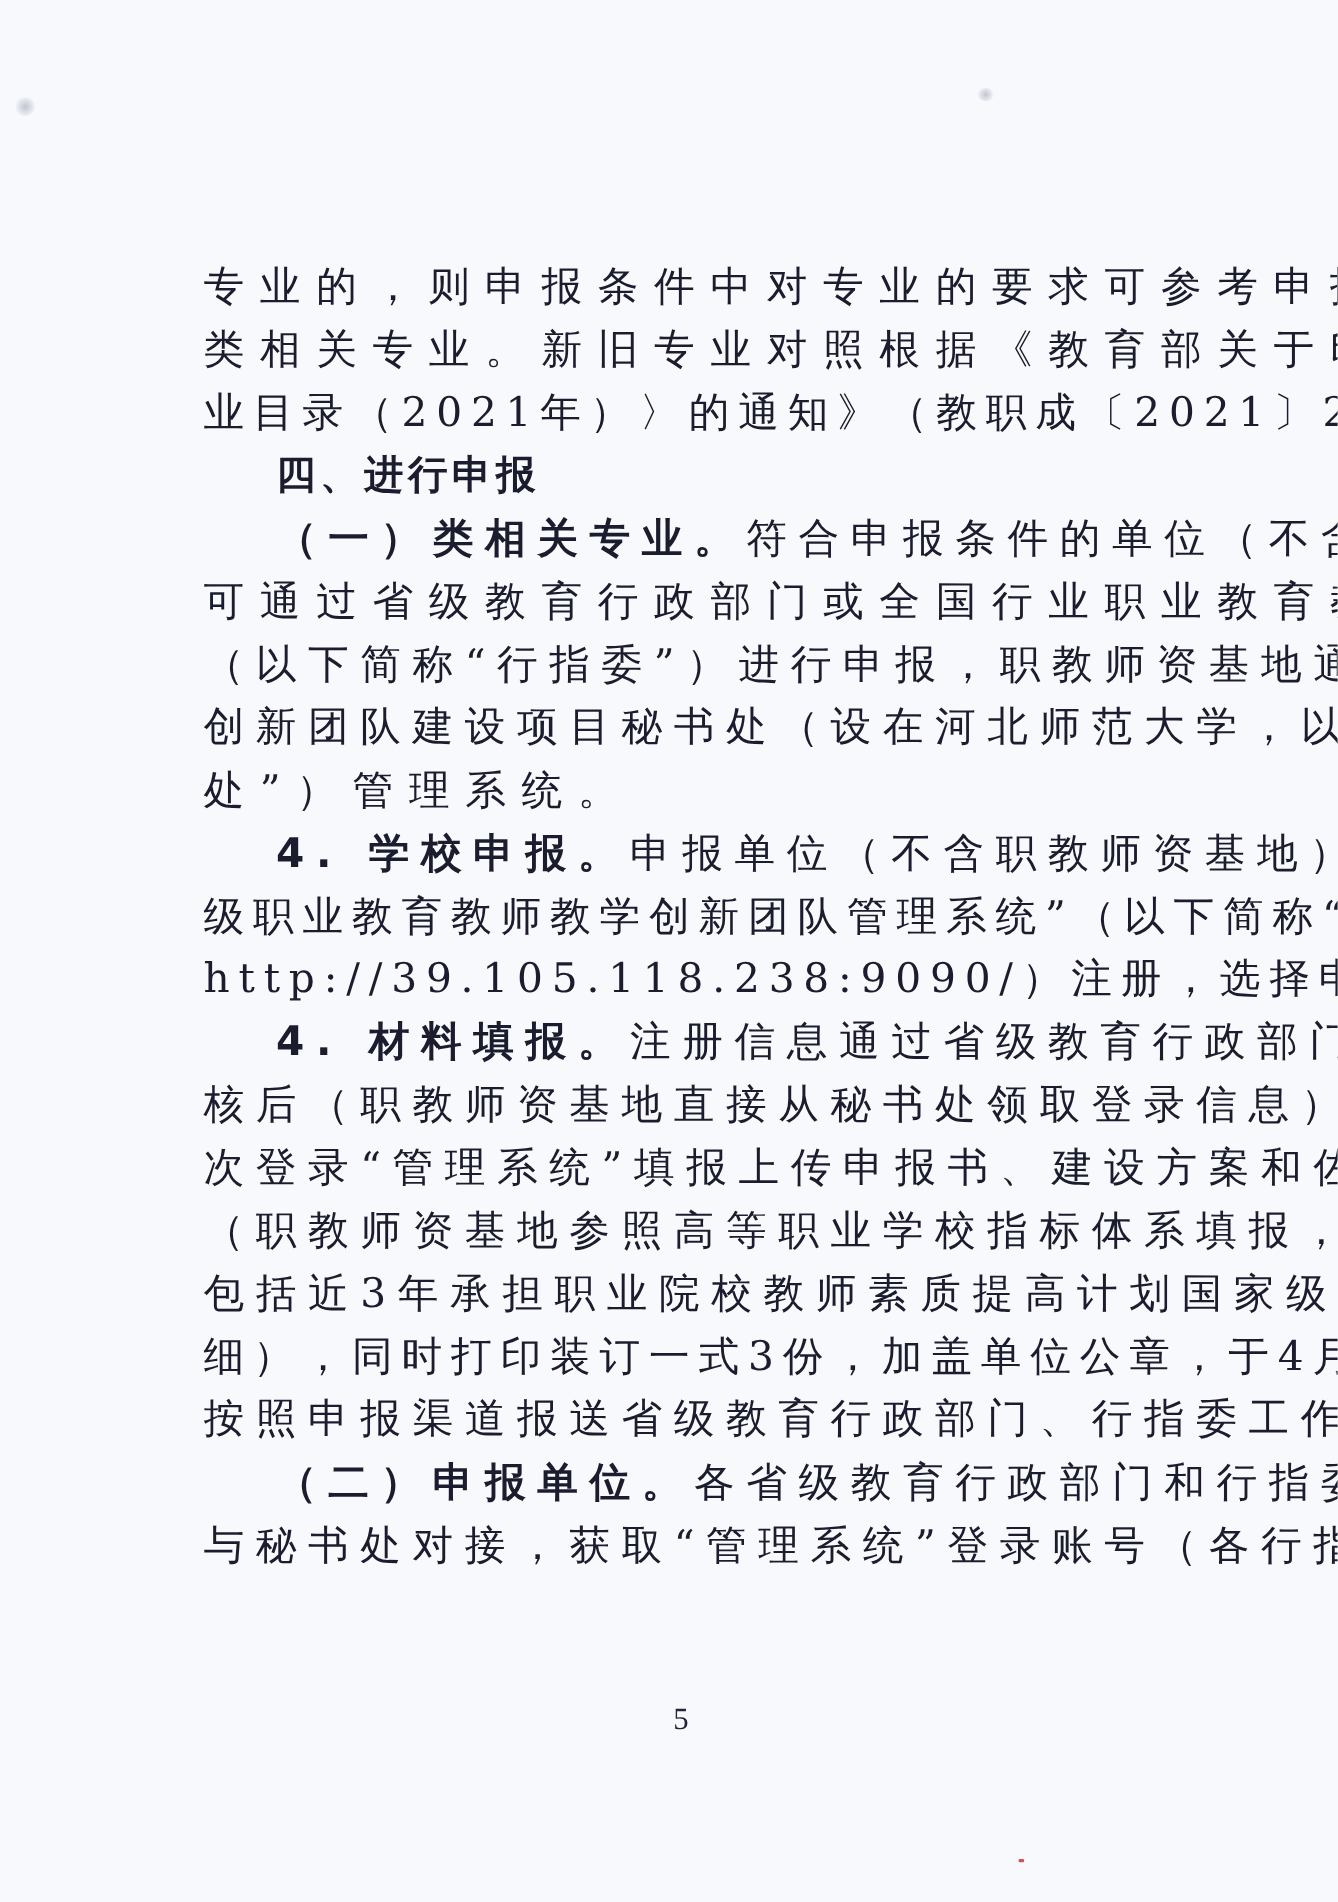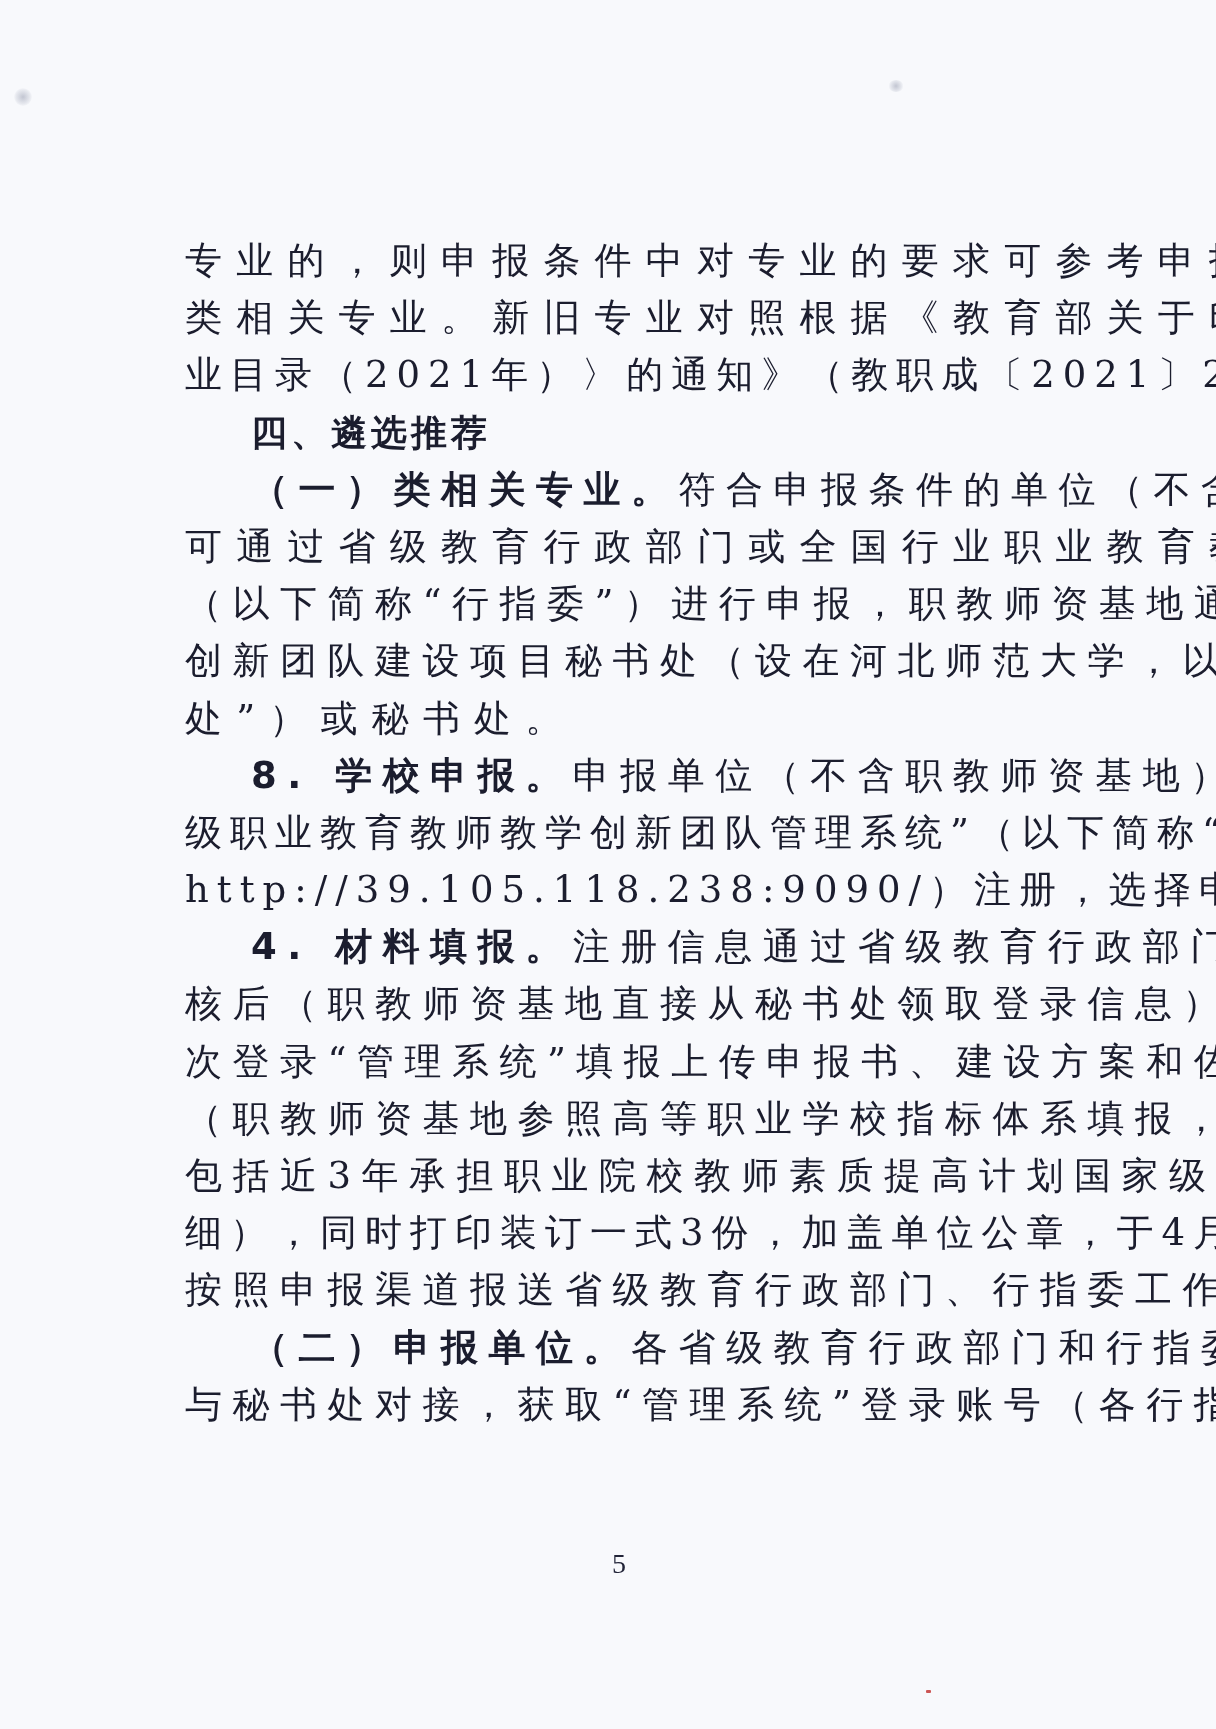--- a/index.html
+++ b/index.html
@@ -73,29 +73,29 @@
 <div class="page">
   <div class="scan-mark mark-tl"></div>
   <div class="scan-mark mark-tr"></div>
   <div class="scan-mark mark-red"></div>
 
   <div class="body-text">
     <div class="line">专业的，则申报条件中对专业的要求可参考申报专业的同一专业</div>
     <div class="line">类相关专业。新旧专业对照根据《教育部关于印发〈职业教育专</div>
     <div class="line tight">业目录（2021年）〉的通知》（教职成〔2021〕2号）执行。</div>
 
-    <div class="line indent heading">四、遴选推荐</div>
+    <div class="line indent heading">四、进行申报</div>
 
     <div class="line indent narrow"><span class="bold">（一）类相关专业。</span><span>符合申报条件的单位（不含职教师资基地）</span></div>
     <div class="line">可通过省级教育行政部门或全国行业职业教育教学指导委员会</div>
     <div class="line narrow">（以下简称“行指委”）进行申报，职教师资基地通过国家级职教</div>
     <div class="line narrow">创新团队建设项目秘书处（设在河北师范大学，以下简称“秘书</div>
-    <div class="line">处”）或秘书处。</div>
+    <div class="line">处”）管理系统。</div>
 
-    <div class="line indent narrow"><span class="bold">8. 学校申报。</span><span>申报单位（不含职教师资基地），登录“国家</span></div>
+    <div class="line indent narrow"><span class="bold">4. 学校申报。</span><span>申报单位（不含职教师资基地），登录“国家</span></div>
     <div class="line tight">级职业教育教师教学创新团队管理系统”（以下简称“管理系统”，</div>
     <div class="line tight">http://39.105.118.238:9090/）注册，选择申报渠道。</div>
 
     <div class="line indent narrow"><span class="bold">4. 材料填报。</span><span>注册信息通过省级教育行政部门或行指委审</span></div>
     <div class="line narrow">核后（职教师资基地直接从秘书处领取登录信息），申报单位再</div>
     <div class="line narrow">次登录“管理系统”填报上传申报书、建设方案和佐证材料电子版</div>
     <div class="line narrow">（职教师资基地参照高等职业学校指标体系填报，佐证材料还需</div>
     <div class="line narrow">包括近3年承担职业院校教师素质提高计划国家级培训任务明</div>
     <div class="line tight">细），同时打印装订一式3份，加盖单位公章，于4月19日前，</div>
     <div class="line narrow">按照申报渠道报送省级教育行政部门、行指委工作办公室（设在</div>

